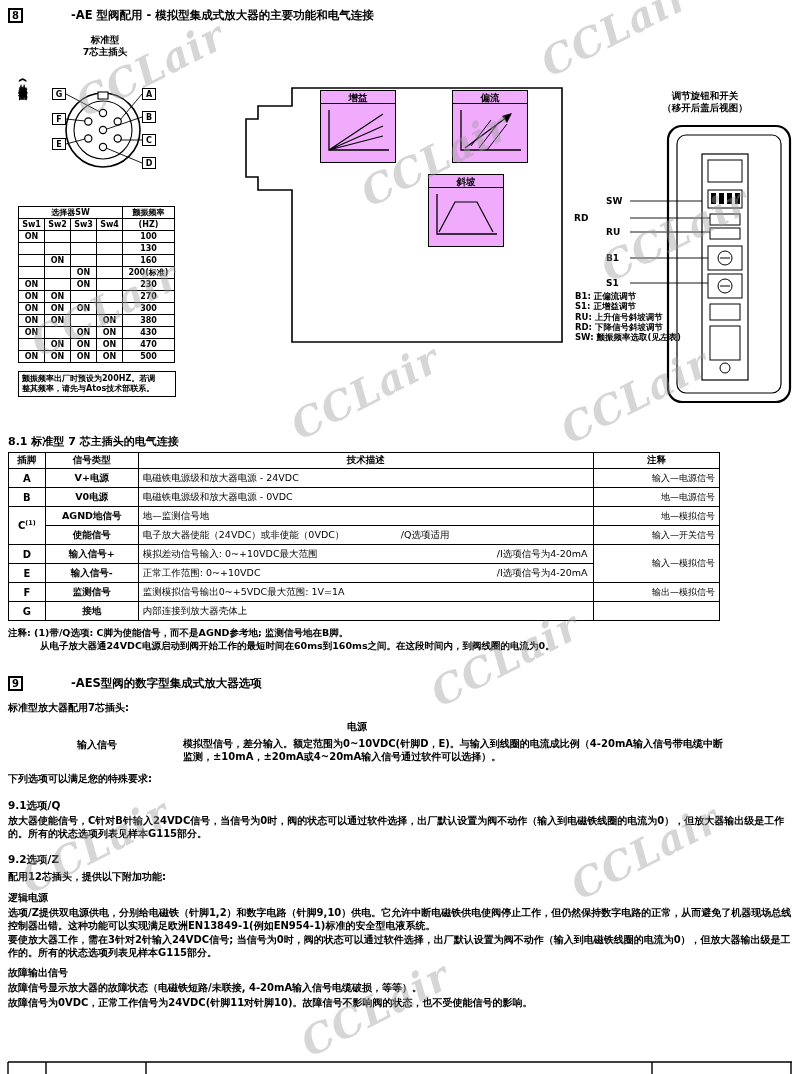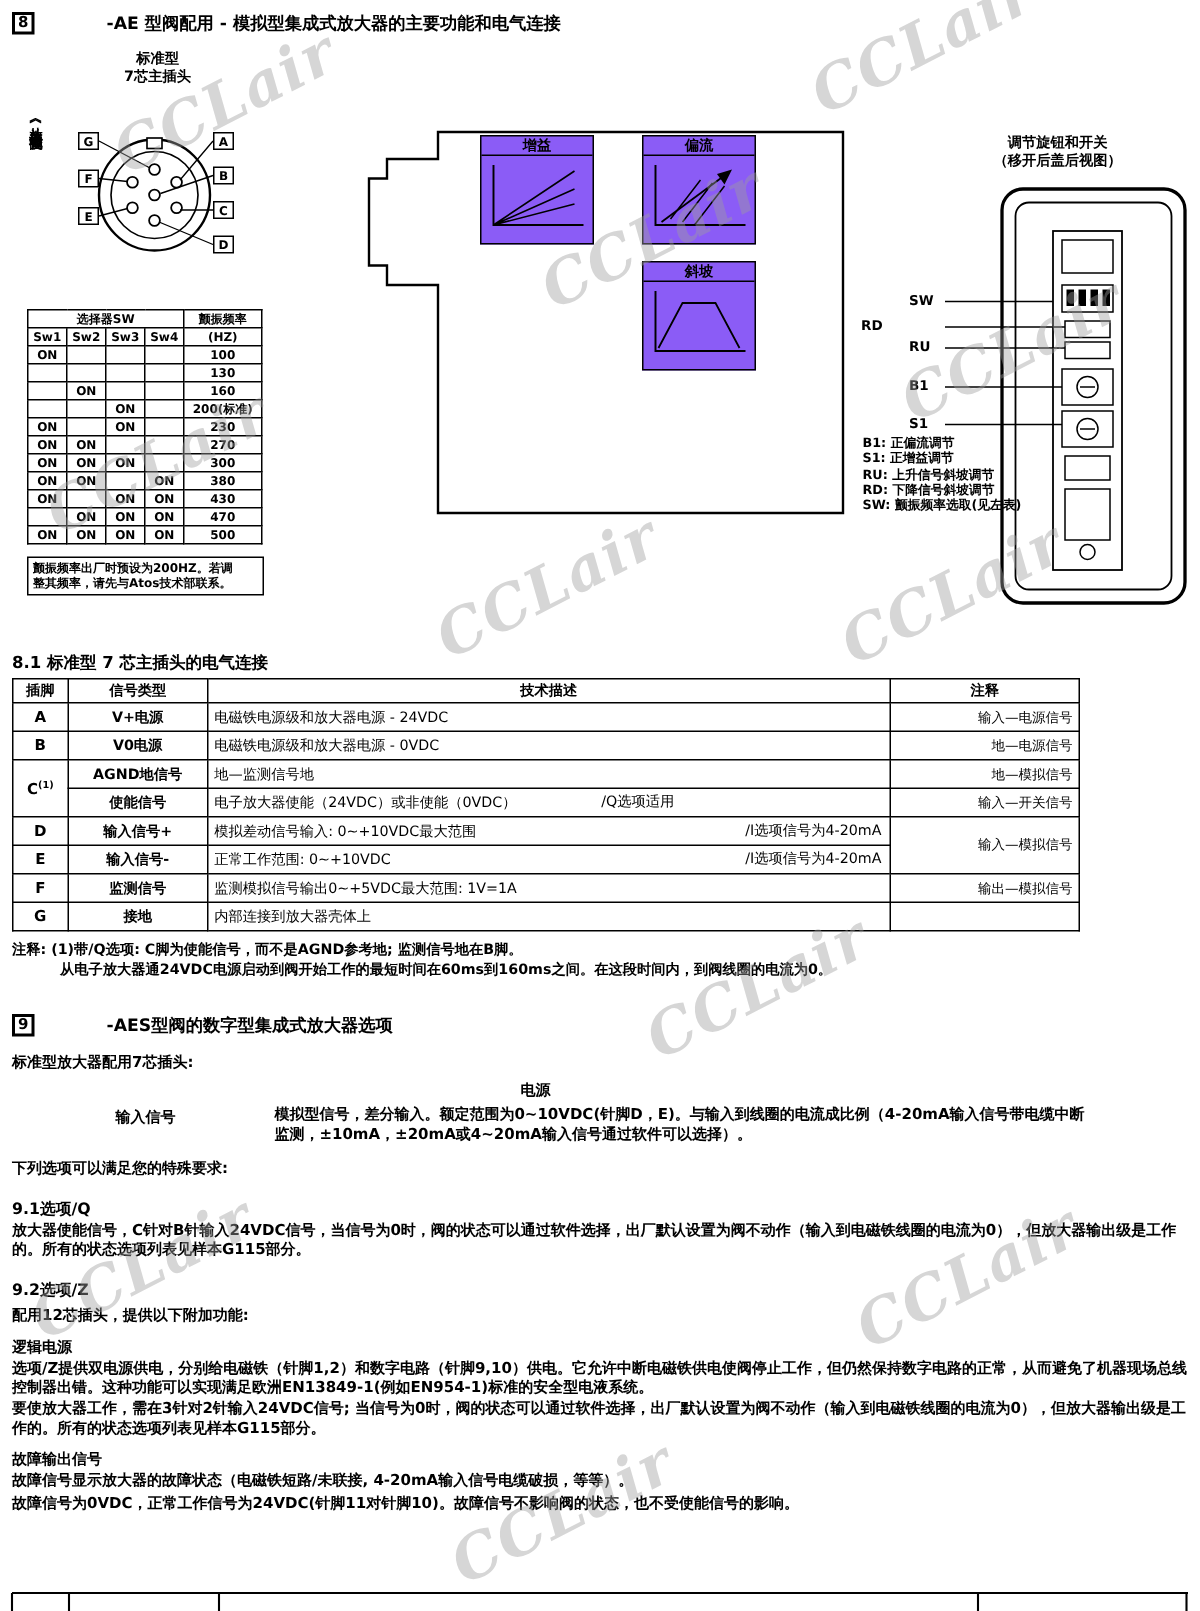--- a/index.html
+++ b/index.html
@@ -29,21 +29,21 @@
   .connector-title { left:53px; top:34px; width:104px; text-align:center; font-size:9.5px; line-height:12px; }
   .side-label {
     left:16px; top:76px; font-size:9px; font-weight:bold; z-index:2; position:absolute;
     writing-mode:vertical-rl; letter-spacing:1px;
   }
   .pinbox {
     position:absolute; z-index:2; width:14px; height:12px; border:1px solid #000;
     font-size:8px; font-weight:bold; display:flex; align-items:center; justify-content:center;
     background:#fff;
   }
-  .block { position:absolute; z-index:2; width:76px; border:1.2px solid #000; background:#8b5cf6; }
+  .block { position:absolute; z-index:2; width:76px; border:1.2px solid #000; background:#f0abfc; }
   .block .bh { border-bottom:1.2px solid #000; text-align:center; font-weight:bold; font-size:9.5px; height:13px; line-height:13px; }
   .panel-title { left:618px; top:90px; width:174px; text-align:center; font-size:9.5px; line-height:12px; }
   .panel-lbl { font-size:9px; }
   .legend { position:absolute; left:575px; top:291px; z-index:3; }
   .legend div { font-size:8.5px; font-weight:bold; line-height:10.3px; white-space:nowrap; }
   
   .sw-table { position:absolute; left:18px; top:206px; z-index:2; border-collapse:collapse; }
   .sw-table th, .sw-table td {
     border:1px solid #000; font-size:8px; font-weight:bold; text-align:center;
     padding:0 1px; height:12px; line-height:9px;
@@ -162,21 +162,21 @@
 <div class="pinbox" style="left:142px; top:134px">C</div>
 <div class="pinbox" style="left:142px; top:157px">D</div>
 
 <div class="block" style="left:320px; top:90px">
   <div class="bh">增益</div>
   <svg width="74" height="54">
     <path d="M8,6 V46 H68" fill="none" stroke="#000" stroke-width="1.3"></path>
     <path d="M8,46 L62,10 M8,46 L62,22 M8,46 L62,32" fill="none" stroke="#000" stroke-width="1.1"></path>
   </svg>
 </div>
-<div class="block" style="left:428px; top:90px">
+<div class="block" style="left:452px; top:90px">
   <div class="bh">偏流</div>
   <svg width="74" height="54">
     <path d="M8,6 V46 H68" fill="none" stroke="#000" stroke-width="1.3"></path>
     <path d="M18,42 L38,16 M26,44 L46,18 M34,46 L54,20" stroke="#000" stroke-width="1" fill="none"></path>
     <path d="M12,44 L54,13" stroke="#000" stroke-width="1.2" fill="none"></path>
     <polygon points="59,9 49,12 54,19" fill="#000"></polygon>
   </svg>
 </div>
 <div class="block" style="left:428px; top:174px">
   <div class="bh">斜坡</div>

